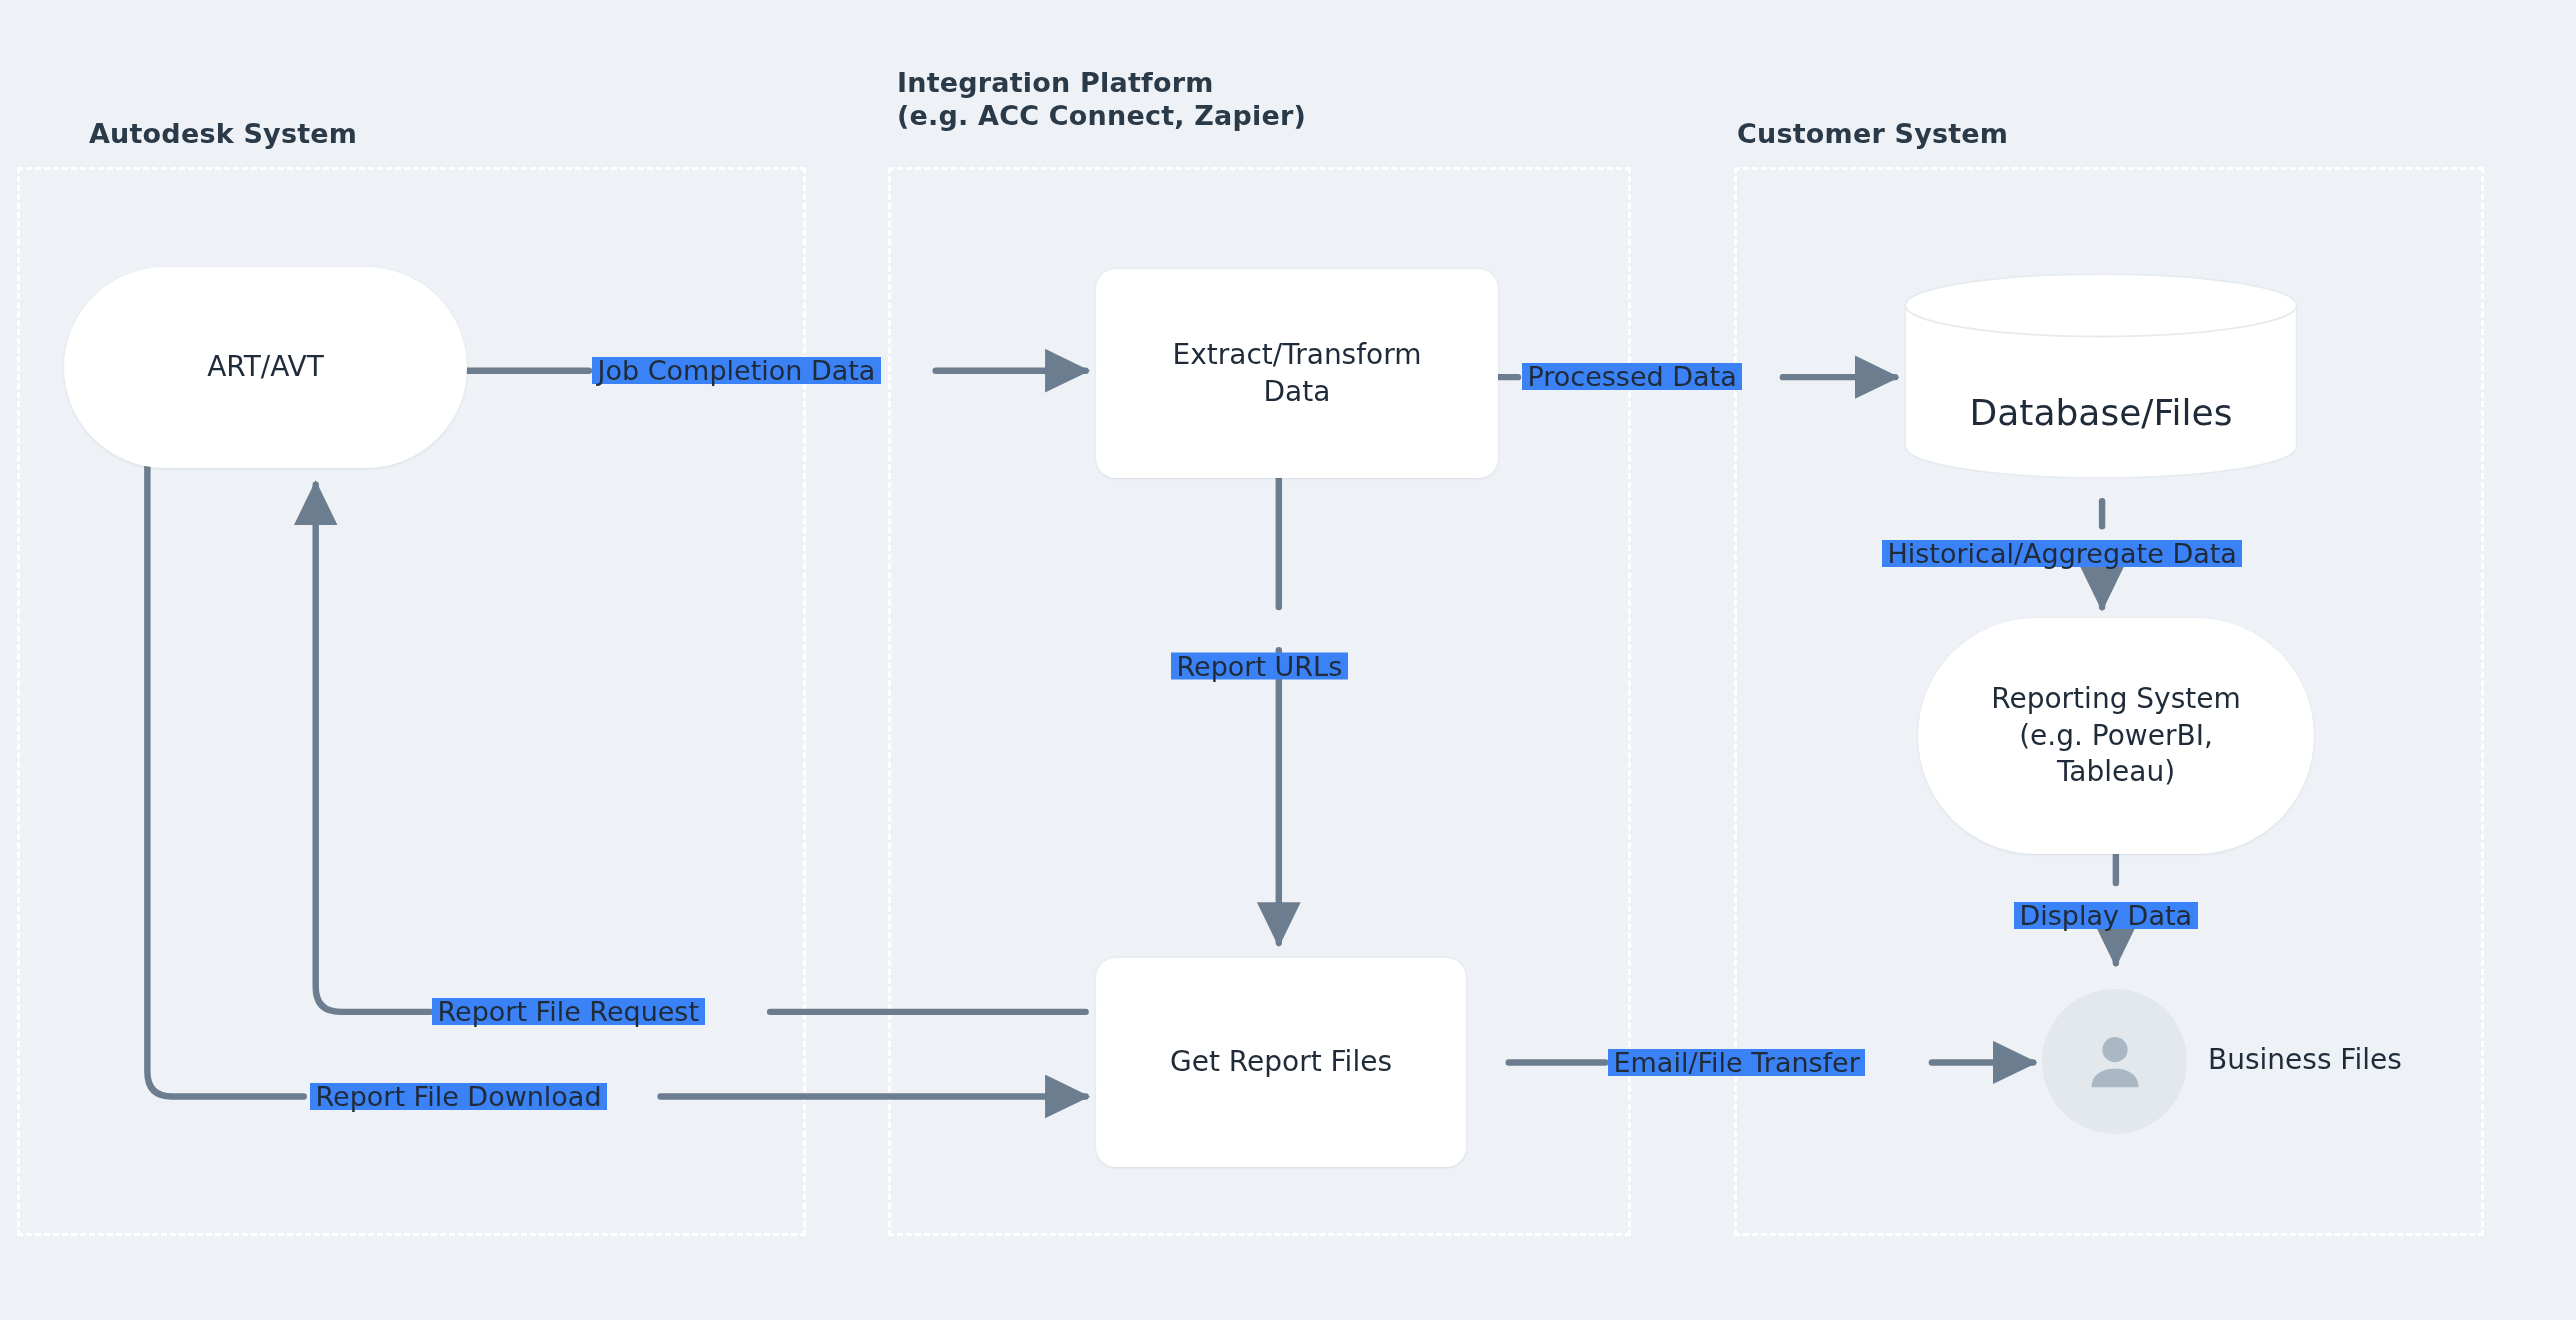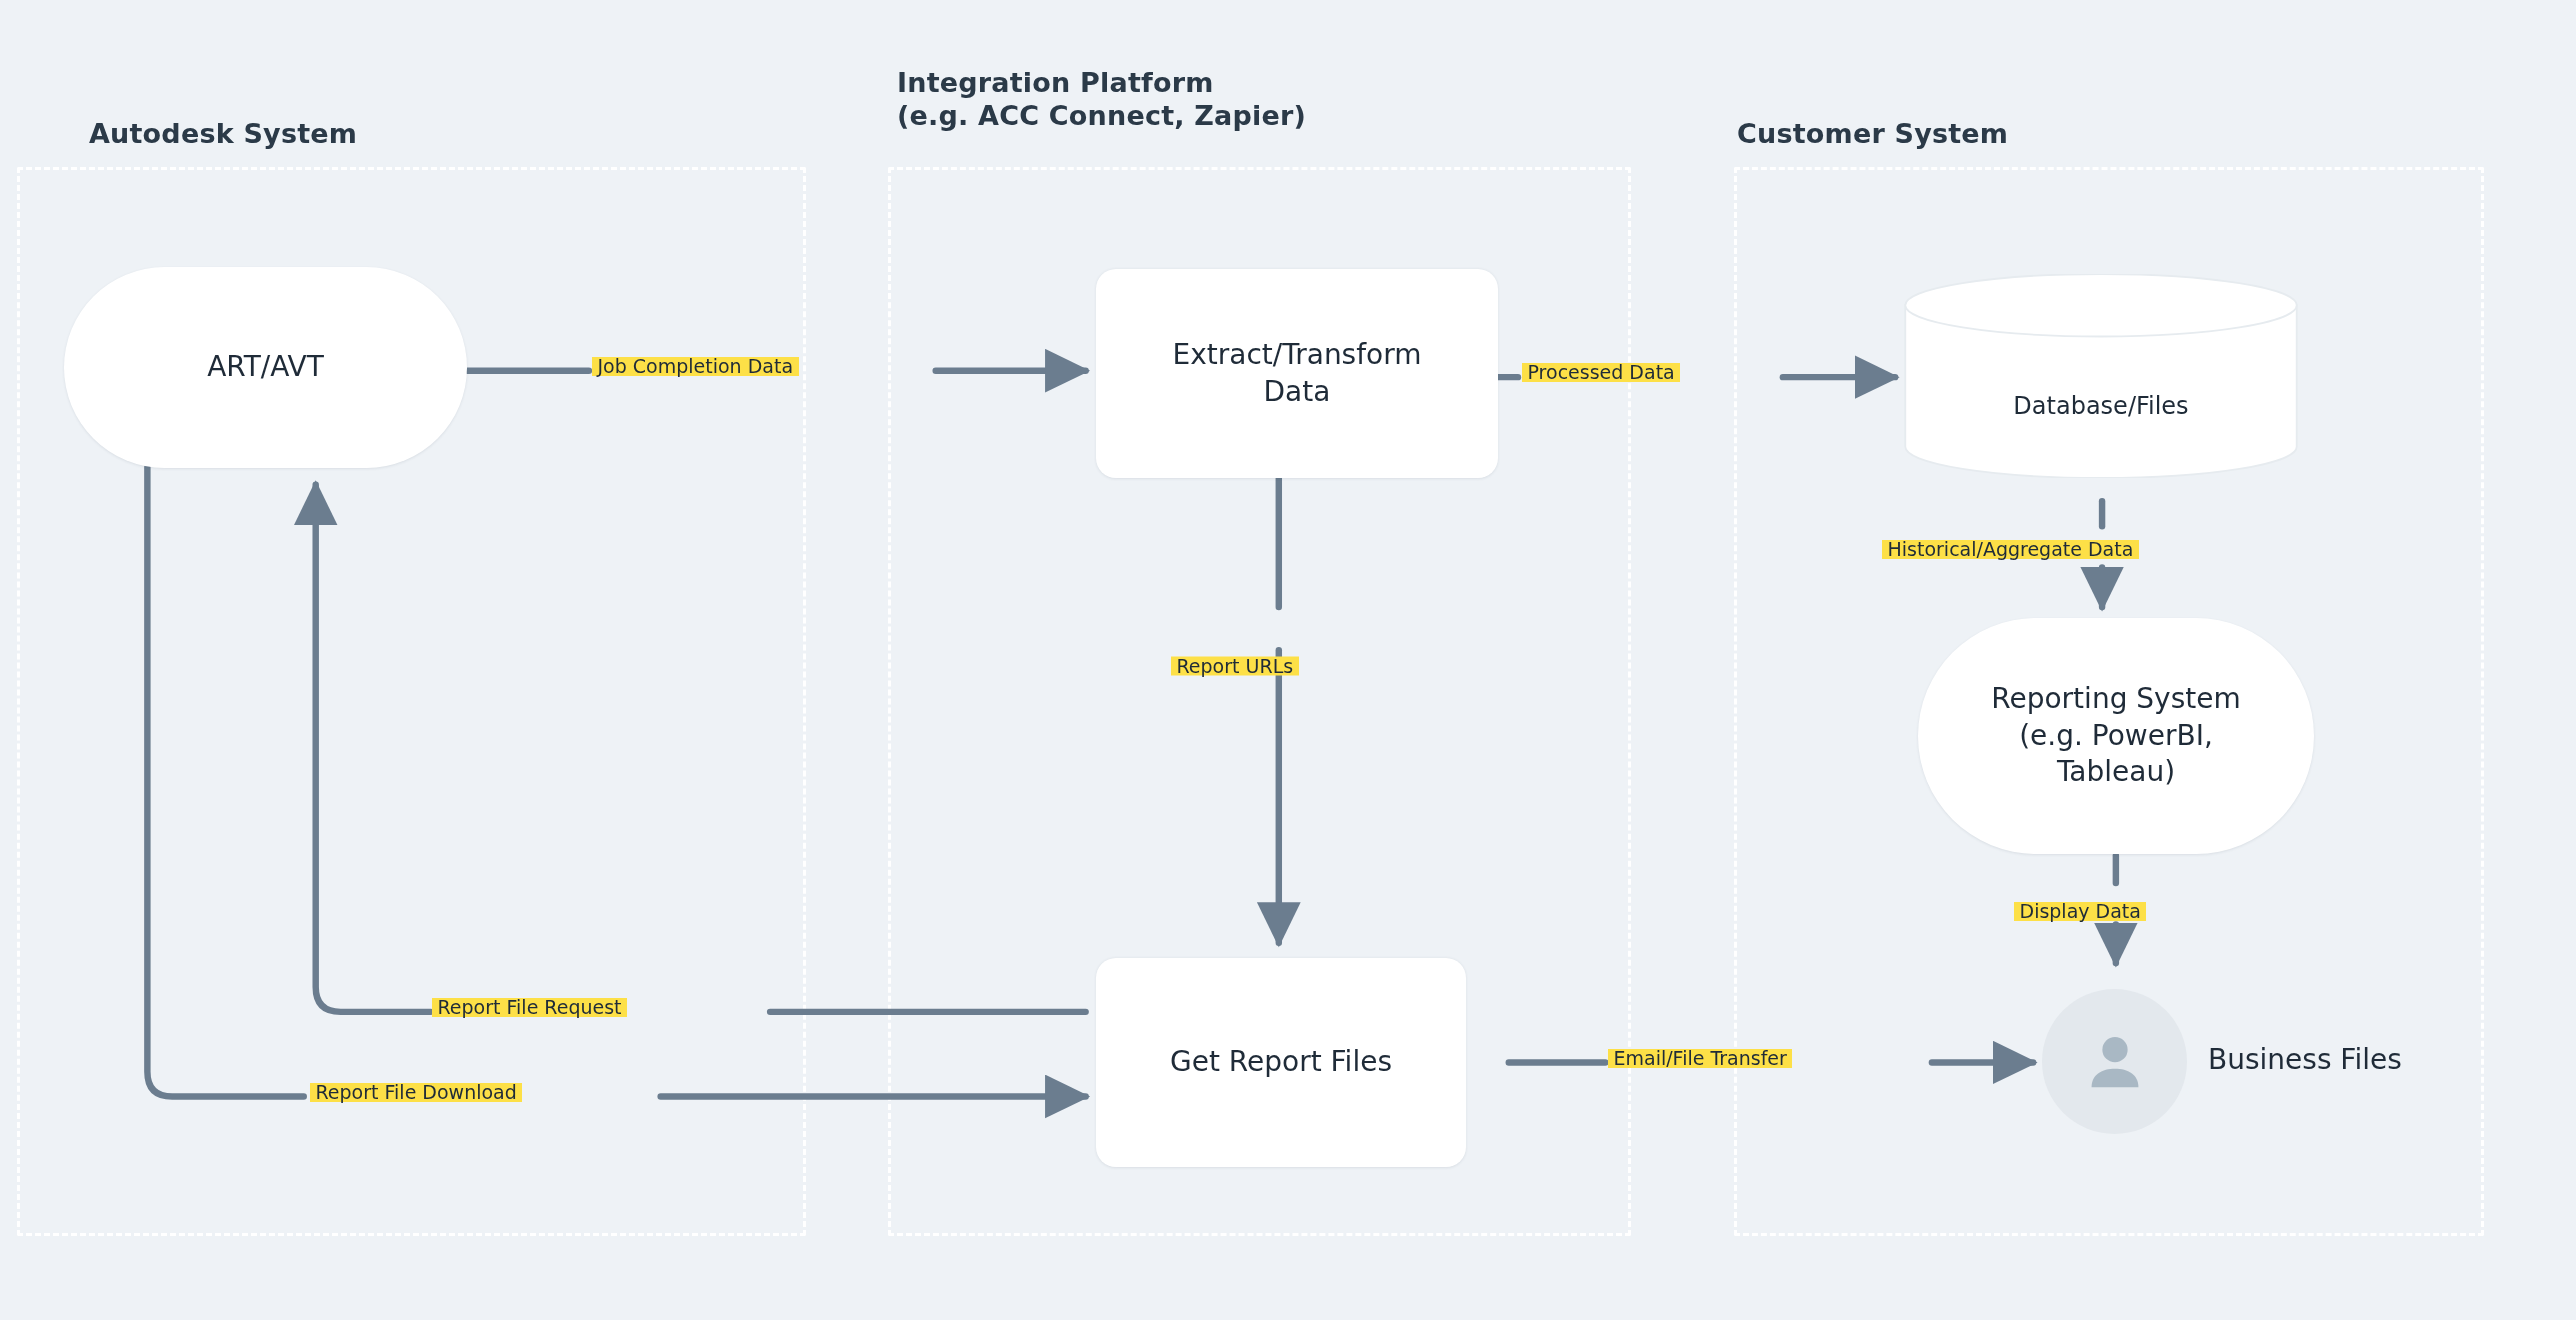--- a/index.html
+++ b/index.html
@@ -42,43 +42,43 @@
     box-sizing:border-box;
     box-shadow:0 0.9px 2.8px rgba(40,60,80,.10);
   }
   .node.rect{border-radius:20px;}
   .node.pill{border-radius:919px;}
 
   
   .cyl{position:absolute;}
   .cyl .cyl-label{
     position:absolute;left:0;right:0;
-    text-align:center;color:#1f2b38;font-size:24px;
+    text-align:center;color:#1f2b38;font-size:36px;
     pointer-events:none;
   }
 
   
   .avatar{
     position:absolute;
     border-radius:50%;
     background:#e3e8ed;
     display:flex;align-items:center;justify-content:center;
   }
   .avatar-label{
     position:absolute;
     color:#1f2b38;font-size:28px;white-space:nowrap;
   }
 
   
   .elabel{
     position:absolute;
     color:#1f2b38;
-    font-size:19px;
+    font-size:27px;
     white-space:nowrap;
-    background:#fde047;
+    background:#3b82f6;
     padding:0 5.5px;
     line-height:1;
   }
 </style>
 </head>
 <body>
 
 <div id="stage">
 
   <div class="zone" style="left:16.6px;top:167px;width:789px;height:1069px;"></div>

